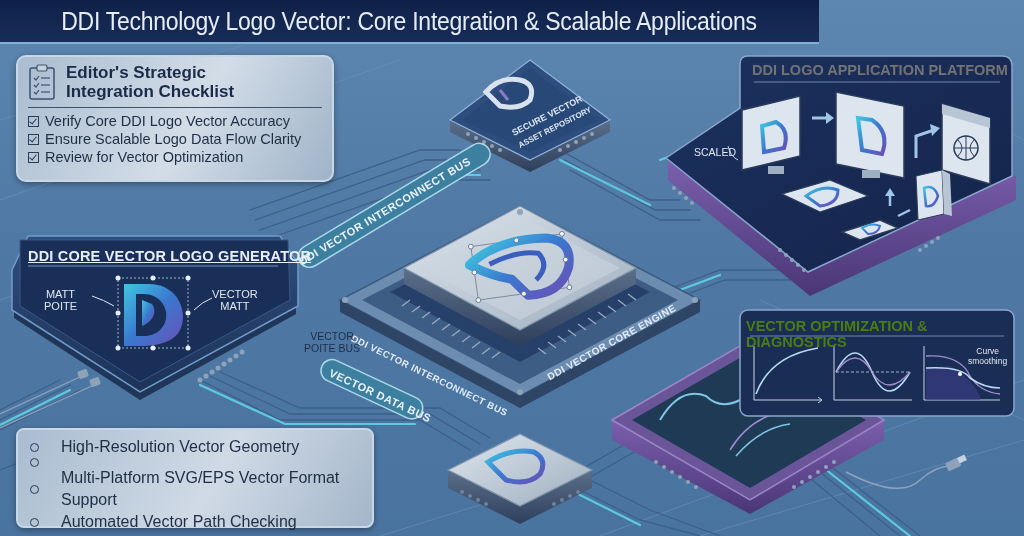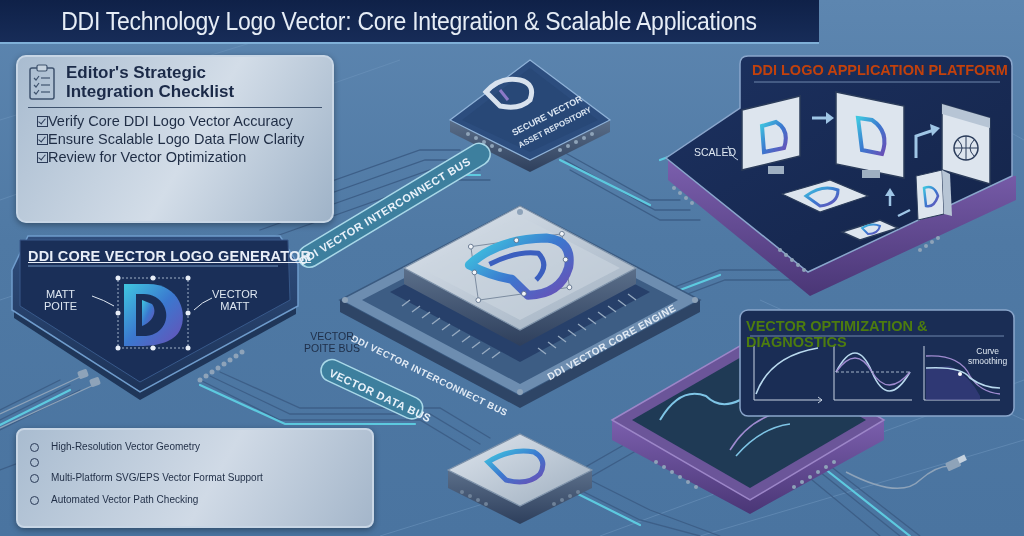--- a/index.html
+++ b/index.html
@@ -20,58 +20,58 @@
     z-index: 10;
   }
   .title-bar h1 {
     color: #e6edf6; font-weight: normal; font-size: 25px; letter-spacing: -0.3px;
     font-family: "Liberation Sans", sans-serif;
     transform: scaleX(0.92);
   }
 
   
   .checklist {
-    position: absolute; left: 16px; top: 55px; width: 318px; height: 168px;
+    position: absolute; left: 16px; top: 55px; width: 318px; height: 127px;
     border-radius: 10px;
     background: linear-gradient(120deg, #a9bcd0 0%, #d3dde8 55%, #9fb3c8 100%);
     border: 2px solid #c8d6e5;
     box-shadow: 0 2px 6px rgba(0,0,0,0.35);
     z-index: 5;
     padding: 6px 10px;
   }
   .checklist-head { display: flex; align-items: center; gap: 10px; border-bottom: 1.5px solid #3e526d; padding-bottom: 6px; }
   .clipboard { width: 28px; height: 38px; position: relative; }
   .checklist-title { color: #1b2a48; font-weight: bold; font-size: 17px; line-height: 19px; }
   .checklist ul { list-style: none; margin-top: 4px; }
-  .checklist li { display: flex; align-items: flex-start; color: #1f2d45; font-size: 14.5px; line-height: 18px; margin-left: 9px; }
+  .checklist li { display: flex; align-items: flex-start; gap: 6px; color: #1f2d45; font-size: 14.5px; line-height: 18px; }
   .cbox { width: 11px; height: 11px; border: 1.3px solid #2b3b58; margin-top: 4px; flex: 0 0 11px; position: relative; }
   .cbox::after { content: ""; position: absolute; left: 2px; top: 0px; width: 3px; height: 6px; border-right: 1.5px solid #2b3b58; border-bottom: 1.5px solid #2b3b58; transform: rotate(40deg); }
 
   
   .features {
     position: absolute; left: 16px; top: 428px; width: 358px; height: 100px;
     border-radius: 8px;
     background: linear-gradient(120deg, #a9bcd0 0%, #d0dae6 55%, #a4b6ca 100%);
     border: 2px solid #c8d6e5;
     box-shadow: 0 2px 6px rgba(0,0,0,0.35);
     z-index: 5; padding: 6px 12px;
   }
   .features ul { list-style: none; }
-  .features li { display: flex; align-items: center; gap: 12px; color: #1f2d45; font-size: 10px; line-height: 22px; }
+  .features li { display: flex; align-items: center; gap: 22px; color: #1f2d45; font-size: 16px; line-height: 22px; }
   .ring { width: 9px; height: 9px; border: 1.3px solid #2b3b58; border-radius: 50%; flex: 0 0 9px; }
   .gen-title {
     position: absolute; left: 28px; top: 248px; color: #e8eef7; font-weight: bold; font-size: 14.5px; z-index: 6;
     letter-spacing: 0.2px;
     text-decoration: underline;
   }
   .small-label { position: absolute; color: #dfe8f2; font-size: 11px; text-align: center; line-height: 12px; z-index: 6; }
   .dark-small-label { position: absolute; color: #1e2e48; font-size: 10.5px; line-height: 12px; z-index: 6; text-align: center; }
 
   
-  .platform-title { position: absolute; left: 752px; top: 62px; color: #c2410c; font-weight: bold; font-size: 14.5px; z-index: 6; }
+  .platform-title { position: absolute; left: 752px; top: 62px; color: #737373; font-weight: bold; font-size: 14.5px; z-index: 6; }
   .diag-title { position: absolute; left: 746px; top: 318px; color: #4d7c0f; font-weight: bold; font-size: 14.5px; z-index: 6; }
 
   
   .bus-label {
     position: absolute; color: #e9f2fa; font-weight: bold; font-size: 11px; letter-spacing: 0.5px; z-index: 6;
     white-space: nowrap; transform-origin: left center;
   }
 </style>
 </head>
 <body>

